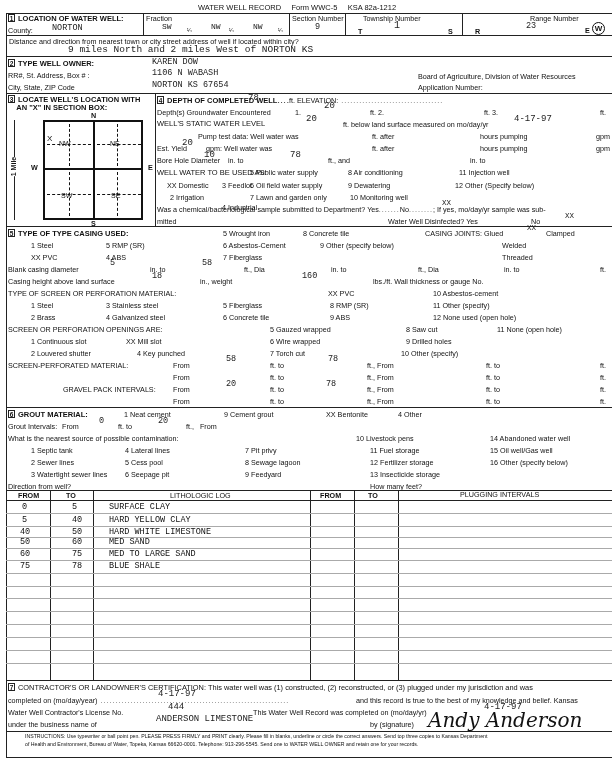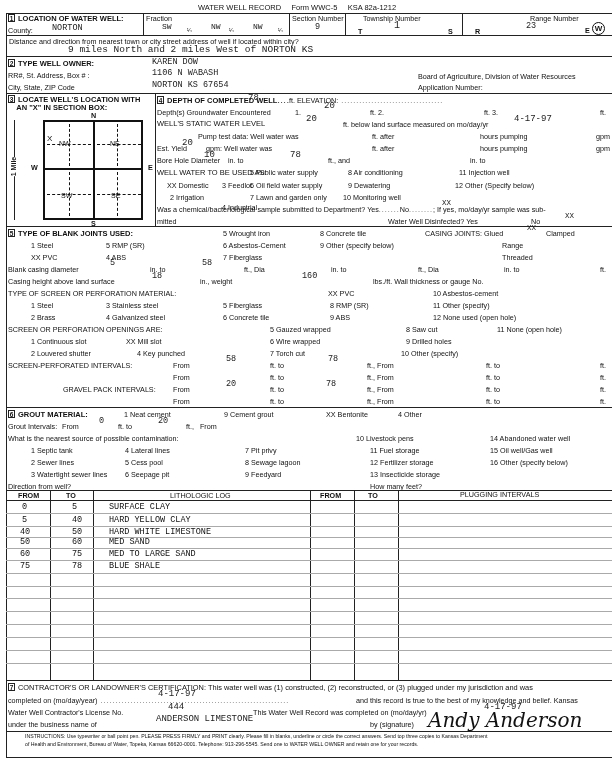--- a/index.html
+++ b/index.html
@@ -121,45 +121,45 @@
 <div class="abs" style="left:157px;top:168px;font-size:7.5px">WELL WATER TO BE USED AS:</div>
 <div class="abs" style="left:167px;top:181px">XX Domestic</div>
 <div class="abs" style="left:170px;top:193px">2 Irrigation</div>
 <div class="abs" style="left:222px;top:181px">3 Feedlot</div>
 <div class="abs" style="left:222px;top:203px">4 Industrial</div>
 <div class="abs" style="left:250px;top:168px">5 Public water supply</div>
 <div class="abs" style="left:250px;top:181px">6 Oil field water supply</div>
 <div class="abs" style="left:250px;top:193px">7 Lawn and garden only</div>
 <div class="abs" style="left:348px;top:168px">8 Air conditioning</div>
 <div class="abs" style="left:348px;top:181px">9 Dewatering</div>
-<div class="abs" style="left:343px;top:193px">10 Monitoring well</div>
+<div class="abs" style="left:350px;top:193px">10 Monitoring well</div>
 <div class="abs" style="left:459px;top:168px">11 Injection well</div>
 <div class="abs" style="left:455px;top:181px">12 Other (Specify below)</div>
 <div class="abs" style="left:157px;top:205px"><span>Was a chemical/bacteriological sample submitted to Department? Yes</span><span class="dots">.......</span><span>No</span><span class="dots">........</span><span>; If yes, mo/day/yr sample was sub-</span></div>
 <div class="abs typed" style="left:442px;top:199px;font-size:7.5px">XX</div>
 <div class="abs" style="left:157px;top:217px">mitted</div>
 <div class="abs" style="left:388px;top:217px">Water Well Disinfected?  Yes</div>
 <div class="abs" style="left:531px;top:217px">No</div>
 <div class="abs typed" style="left:565px;top:212px;font-size:7.5px">XX</div>
 <div class="hline" style="left:6px;top:226px;width:606px"></div>
 
-<div class="abs b" style="left:8px;top:229px;font-size:7.5px"><span class="num">5</span><span>TYPE OF BLANK JOINTS USED:</span></div>
+<div class="abs b" style="left:8px;top:229px;font-size:7.5px"><span class="num">5</span><span>TYPE OF TYPE CASING USED:</span></div>
 <div class="abs" style="left:31px;top:241px">1 Steel</div>
 <div class="abs" style="left:31px;top:253px">XX PVC</div>
 <div class="abs" style="left:106px;top:241px">5 RMP (SR)</div>
 <div class="abs" style="left:106px;top:253px">4 ABS</div>
 <div class="abs" style="left:223px;top:229px">5 Wrought iron</div>
 <div class="abs" style="left:223px;top:241px">6 Asbestos-Cement</div>
 <div class="abs" style="left:223px;top:253px">7 Fiberglass</div>
-<div class="abs" style="left:320px;top:229px">8 Concrete tile</div>
+<div class="abs" style="left:303px;top:229px">8 Concrete tile</div>
 <div class="abs" style="left:320px;top:241px">9 Other (specify below)</div>
 <div class="abs" style="left:425px;top:229px">CASING JOINTS: Glued</div>
 <div class="abs typed" style="left:527px;top:224px;font-size:7.5px">XX</div>
 <div class="abs" style="left:546px;top:229px">Clamped</div>
-<div class="abs" style="left:502px;top:241px">Range</div>
+<div class="abs" style="left:502px;top:241px">Welded</div>
 <div class="abs" style="left:502px;top:253px">Threaded</div>
 <div class="abs" style="left:8px;top:265px">Blank casing diameter</div>
 <div class="abs typed" style="left:110px;top:258px;font-size:8.5px">5</div>
 <div class="abs" style="left:150px;top:265px">in. to</div>
 <div class="abs typed" style="left:202px;top:258px;font-size:8.5px">58</div>
 <div class="abs" style="left:244px;top:265px">ft., Dia</div>
 <div class="abs" style="left:331px;top:265px">in. to</div>
 <div class="abs" style="left:418px;top:265px">ft., Dia</div>
 <div class="abs" style="left:504px;top:265px">in. to</div>
 <div class="abs" style="left:600px;top:265px">ft.</div>
@@ -186,21 +186,21 @@
 <div class="abs" style="left:31px;top:349px">2 Louvered shutter</div>
 <div class="abs" style="left:126px;top:337px">XX Mill slot</div>
 <div class="abs" style="left:137px;top:349px">4 Key punched</div>
 <div class="abs" style="left:270px;top:325px">5 Gauzed wrapped</div>
 <div class="abs" style="left:270px;top:337px">6 Wire wrapped</div>
 <div class="abs" style="left:270px;top:349px">7 Torch cut</div>
 <div class="abs" style="left:406px;top:325px">8 Saw cut</div>
 <div class="abs" style="left:406px;top:337px">9 Drilled holes</div>
 <div class="abs" style="left:401px;top:349px">10 Other (specify)</div>
 <div class="abs" style="left:497px;top:325px">11 None (open hole)</div>
-<div class="abs" style="left:8px;top:361px">SCREEN-PERFORATED INTERVALS:</div>
+<div class="abs" style="left:8px;top:361px">SCREEN-PERFORATED MATERIAL:</div>
 <div class="abs typed" style="left:226px;top:354px;font-size:8.5px">58</div>
 <div class="abs typed" style="left:328px;top:354px;font-size:8.5px">78</div>
 <div class="abs" style="left:63px;top:385px">GRAVEL PACK INTERVALS:</div>
 <div class="abs typed" style="left:226px;top:379px;font-size:8.5px">20</div>
 <div class="abs typed" style="left:326px;top:379px;font-size:8.5px">78</div>
 <div>
   <div class="abs" style="left:173px;top:361px">From</div>
     <div class="abs" style="left:270px;top:361px">ft. to</div>
     <div class="abs" style="left:367px;top:361px">ft., From</div>
     <div class="abs" style="left:486px;top:361px">ft. to</div>

